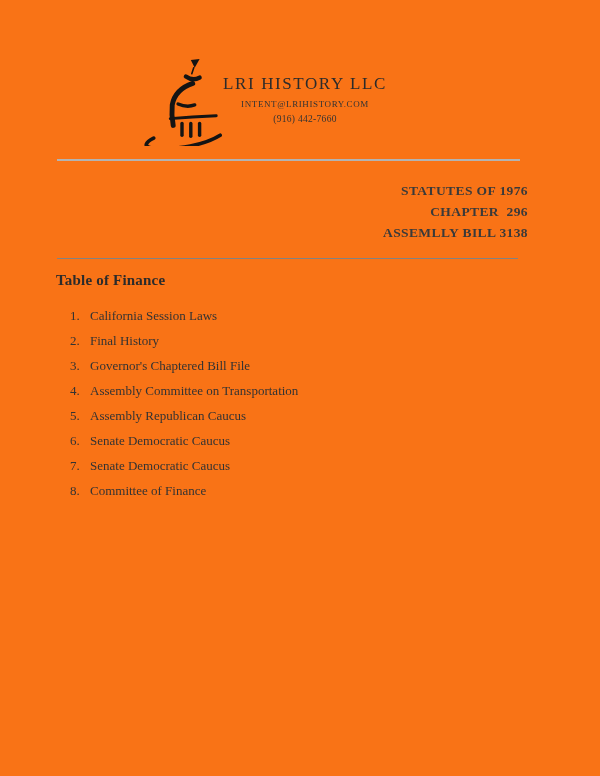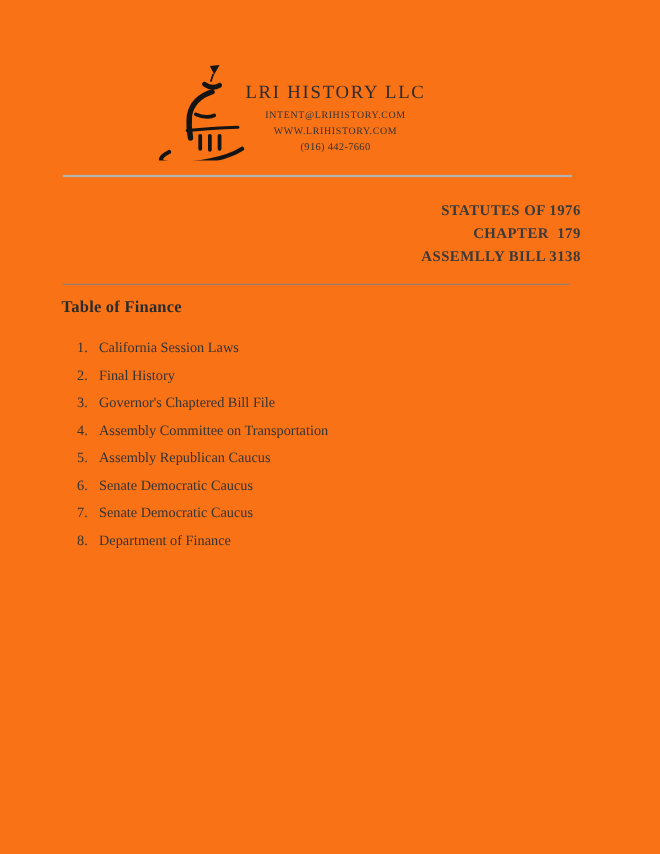--- a/index.html
+++ b/index.html
@@ -122,29 +122,28 @@
     <path d="M45,67 L45,79" stroke-width="3.5"></path>
     <path d="M54,67 L54,80" stroke-width="3.5"></path>
     <path d="M63,67 L63,79" stroke-width="3.5"></path>
 
     <path d="M16,82 C8,86 5,91 14,92 C40,95 70,88 84,79" stroke-width="3.8"></path>
   </svg>
 
   <div class="company-block">
     <div class="company-name">LRI HISTORY LLC</div>
     <div class="contact-line first">INTENT@LRIHISTORY.COM</div>
-    <div class="contact-line">WWW.LRIHISTORY.COM</div>
     <div class="contact-line phone">(916) 442-7660</div>
   </div>
 
   <div class="rule-top"></div>
 
   <div class="statute-block">
     <div class="statute-line">STATUTES OF 1976</div>
-    <div class="statute-line">CHAPTER  179</div>
+    <div class="statute-line">CHAPTER  296</div>
     <div class="statute-line">ASSEMLLY BILL 3138</div>
   </div>
 
   <div class="rule-bottom"></div>
 
   <div class="toc-heading">Table of Finance</div>
 
   <ol class="toc-list">
     <li class="toc-item">
       <span class="toc-num">1.</span>
@@ -169,17 +168,17 @@
     <li class="toc-item">
       <span class="toc-num">6.</span>
       <span class="toc-label">Senate Democratic Caucus</span>
     </li>
     <li class="toc-item">
       <span class="toc-num">7.</span>
       <span class="toc-label">Senate Democratic Caucus</span>
     </li>
     <li class="toc-item">
       <span class="toc-num">8.</span>
-      <span class="toc-label">Department of Finance</span>
+      <span class="toc-label">Committee of Finance</span>
     </li>
   </ol>
 
 </div>
 
 </body></html>

